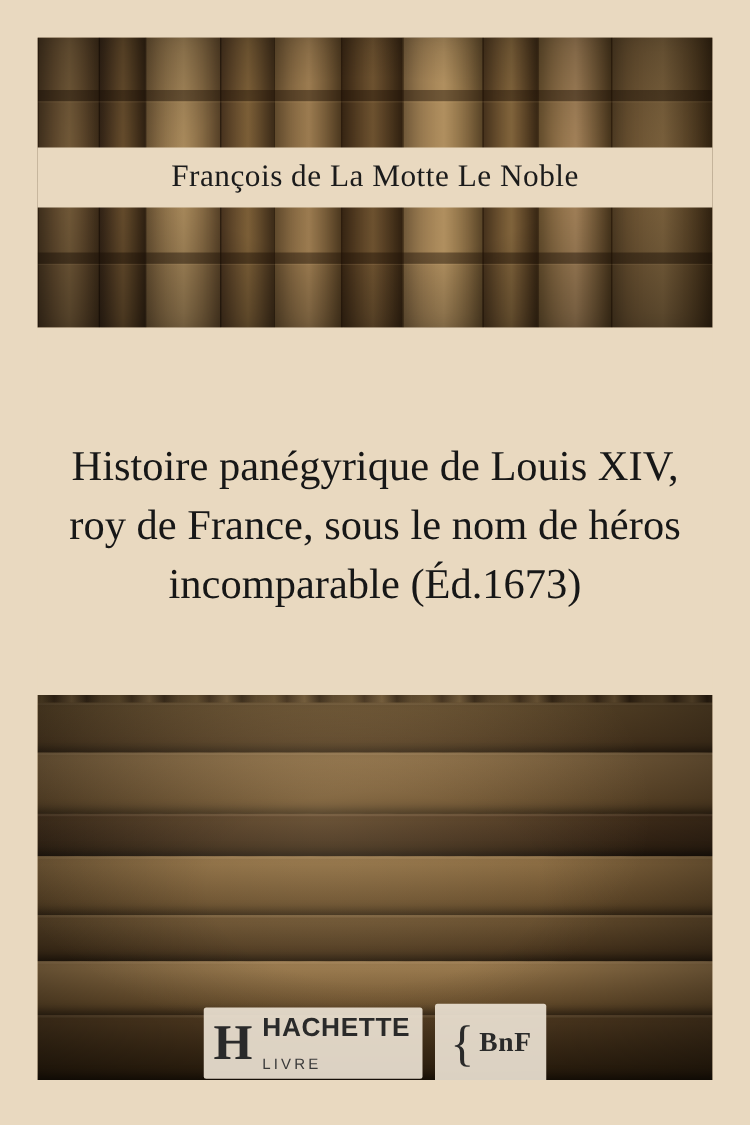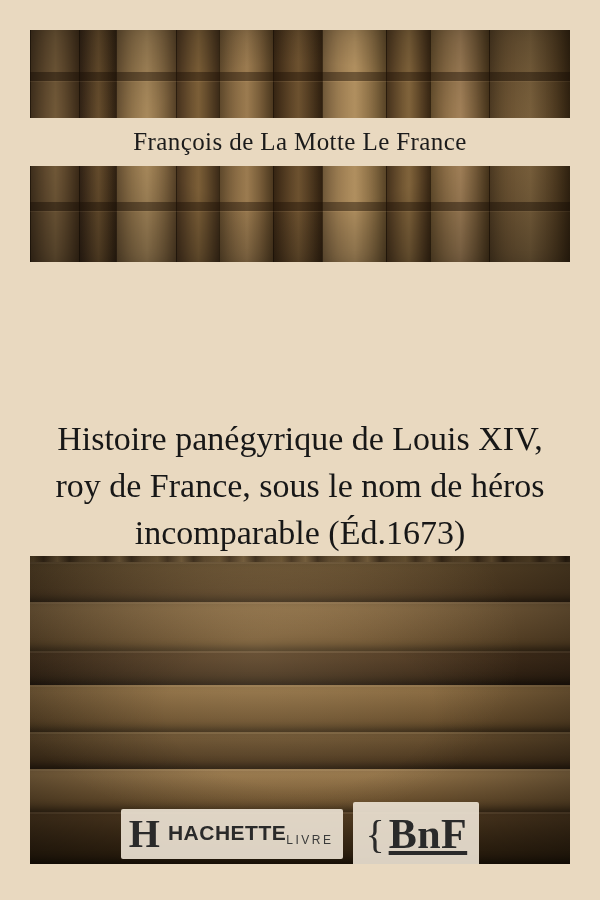--- a/index.html
+++ b/index.html
@@ -131,21 +131,21 @@
   
   .title-block {
     position: absolute;
     left: 30px;
     top: 262px;
     width: 540px;
     height: 294px;
     background: #e9d9c0;
     z-index: 30;
     display: flex;
-    align-items: flex-end;
+    align-items: center;
     justify-content: center;
     padding-top: 22px;
     box-sizing: border-box;
   }
   .title-text {
     width: 492px;
     text-align: center;
     font-family: "Liberation Serif", serif;
     font-size: 34px;
     line-height: 47px;
@@ -175,21 +175,21 @@
   }
   .hachette .h-glyph {
     font-family: "Liberation Serif", serif;
     font-weight: bold;
     font-size: 40px;
     line-height: 38px;
     color: #2a2a2a;
   }
   .hachette .h-words {
     display: flex;
-    flex-direction: row;
+    flex-direction: column;
     line-height: 1;
   }
   .hachette .h-main {
     font-family: "Liberation Sans", sans-serif;
     font-weight: bold;
     font-size: 21px;
     letter-spacing: 0.5px;
     color: #2a2a2a;
   }
   .hachette .h-sub {
@@ -209,24 +209,23 @@
   }
   .bnf .bnf-brace {
     font-family: "Liberation Serif", serif;
     font-size: 40px;
     color: #2a2a2a;
     margin-right: 4px;
   }
   .bnf .bnf-text {
     font-family: "Liberation Serif", serif;
     font-weight: bold;
-    font-size: 42px;
+    font-size: 22px;
     letter-spacing: 0.5px;
     color: #2a2a2a;
-    text-decoration: underline;
   }
 </style>
 </head>
 <body>
 
 <div class="book-cover">
 
   <div class="photo-top">
     <div class="glow"></div>
     <div class="spine" style="left:0%;  width:9%;  background:linear-gradient(90deg,#6a4f30,#8b6d45,#543c22);"></div>
@@ -239,21 +238,21 @@
     <div class="spine" style="left:66%; width:8%;  background:linear-gradient(90deg,#5a4125,#82653c,#452f18);"></div>
     <div class="spine" style="left:74%; width:11%; background:linear-gradient(90deg,#7d6139,#a5835a,#5d4524);"></div>
     <div class="spine" style="left:85%; width:15%; background:linear-gradient(90deg,#6b5130,#8e7046,#4c3519);"></div>
     <div class="band" style="top:18%;"></div>
     <div class="band" style="top:46%;"></div>
     <div class="band" style="top:74%;"></div>
     <div class="vign"></div>
   </div>
 
   <div class="author-strip">
-    <div class="author-name">François de La Motte Le France</div>
+    <div class="author-name">François de La Motte Le Noble</div>
   </div>
 
   <div class="title-block">
     <div class="title-text">Histoire panégyrique de Louis XIV, roy de France, sous le nom de héros incomparable (Éd.1673)</div>
   </div>
 
   <div class="photo-bottom">
     <div class="shelf" style="top:2%;  height:13%; background:linear-gradient(180deg,#7d6038,#553d22);"></div>
     <div class="shelf" style="top:15%; height:16%; background:linear-gradient(180deg,#937349,#5e4526);"></div>
     <div class="shelf" style="top:31%; height:11%; background:linear-gradient(180deg,#4e3720,#2f2012);"></div>

